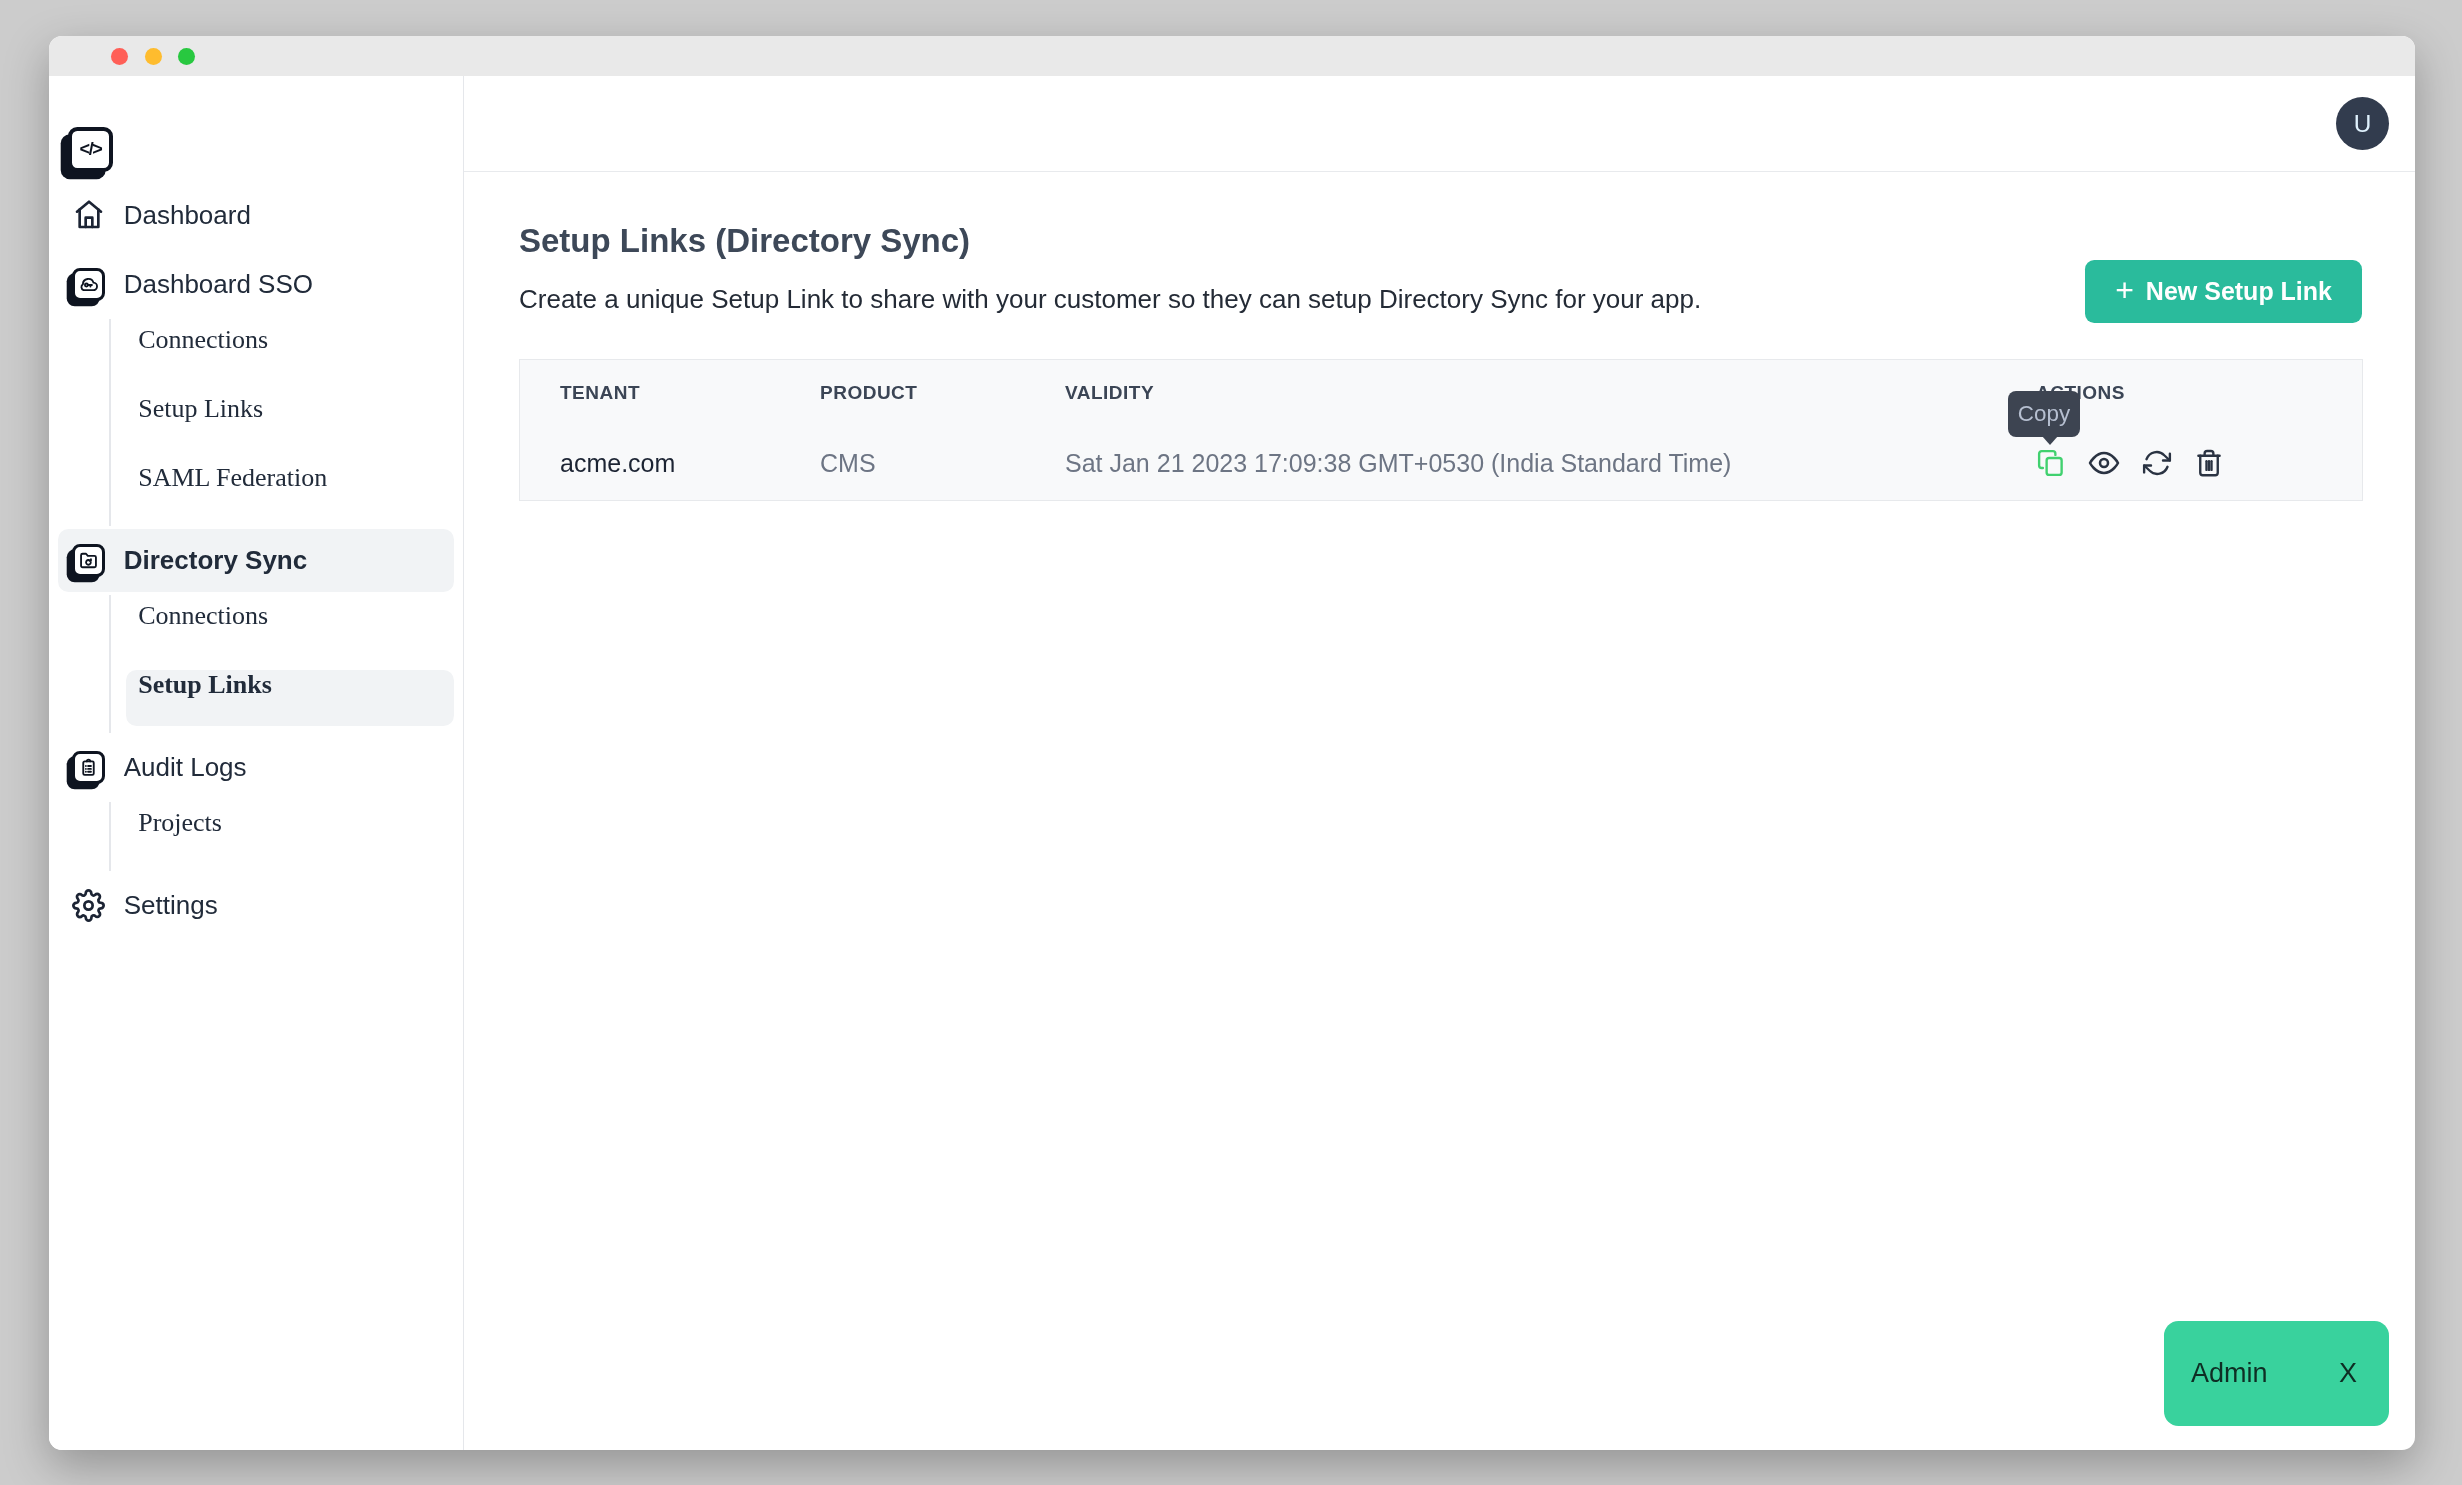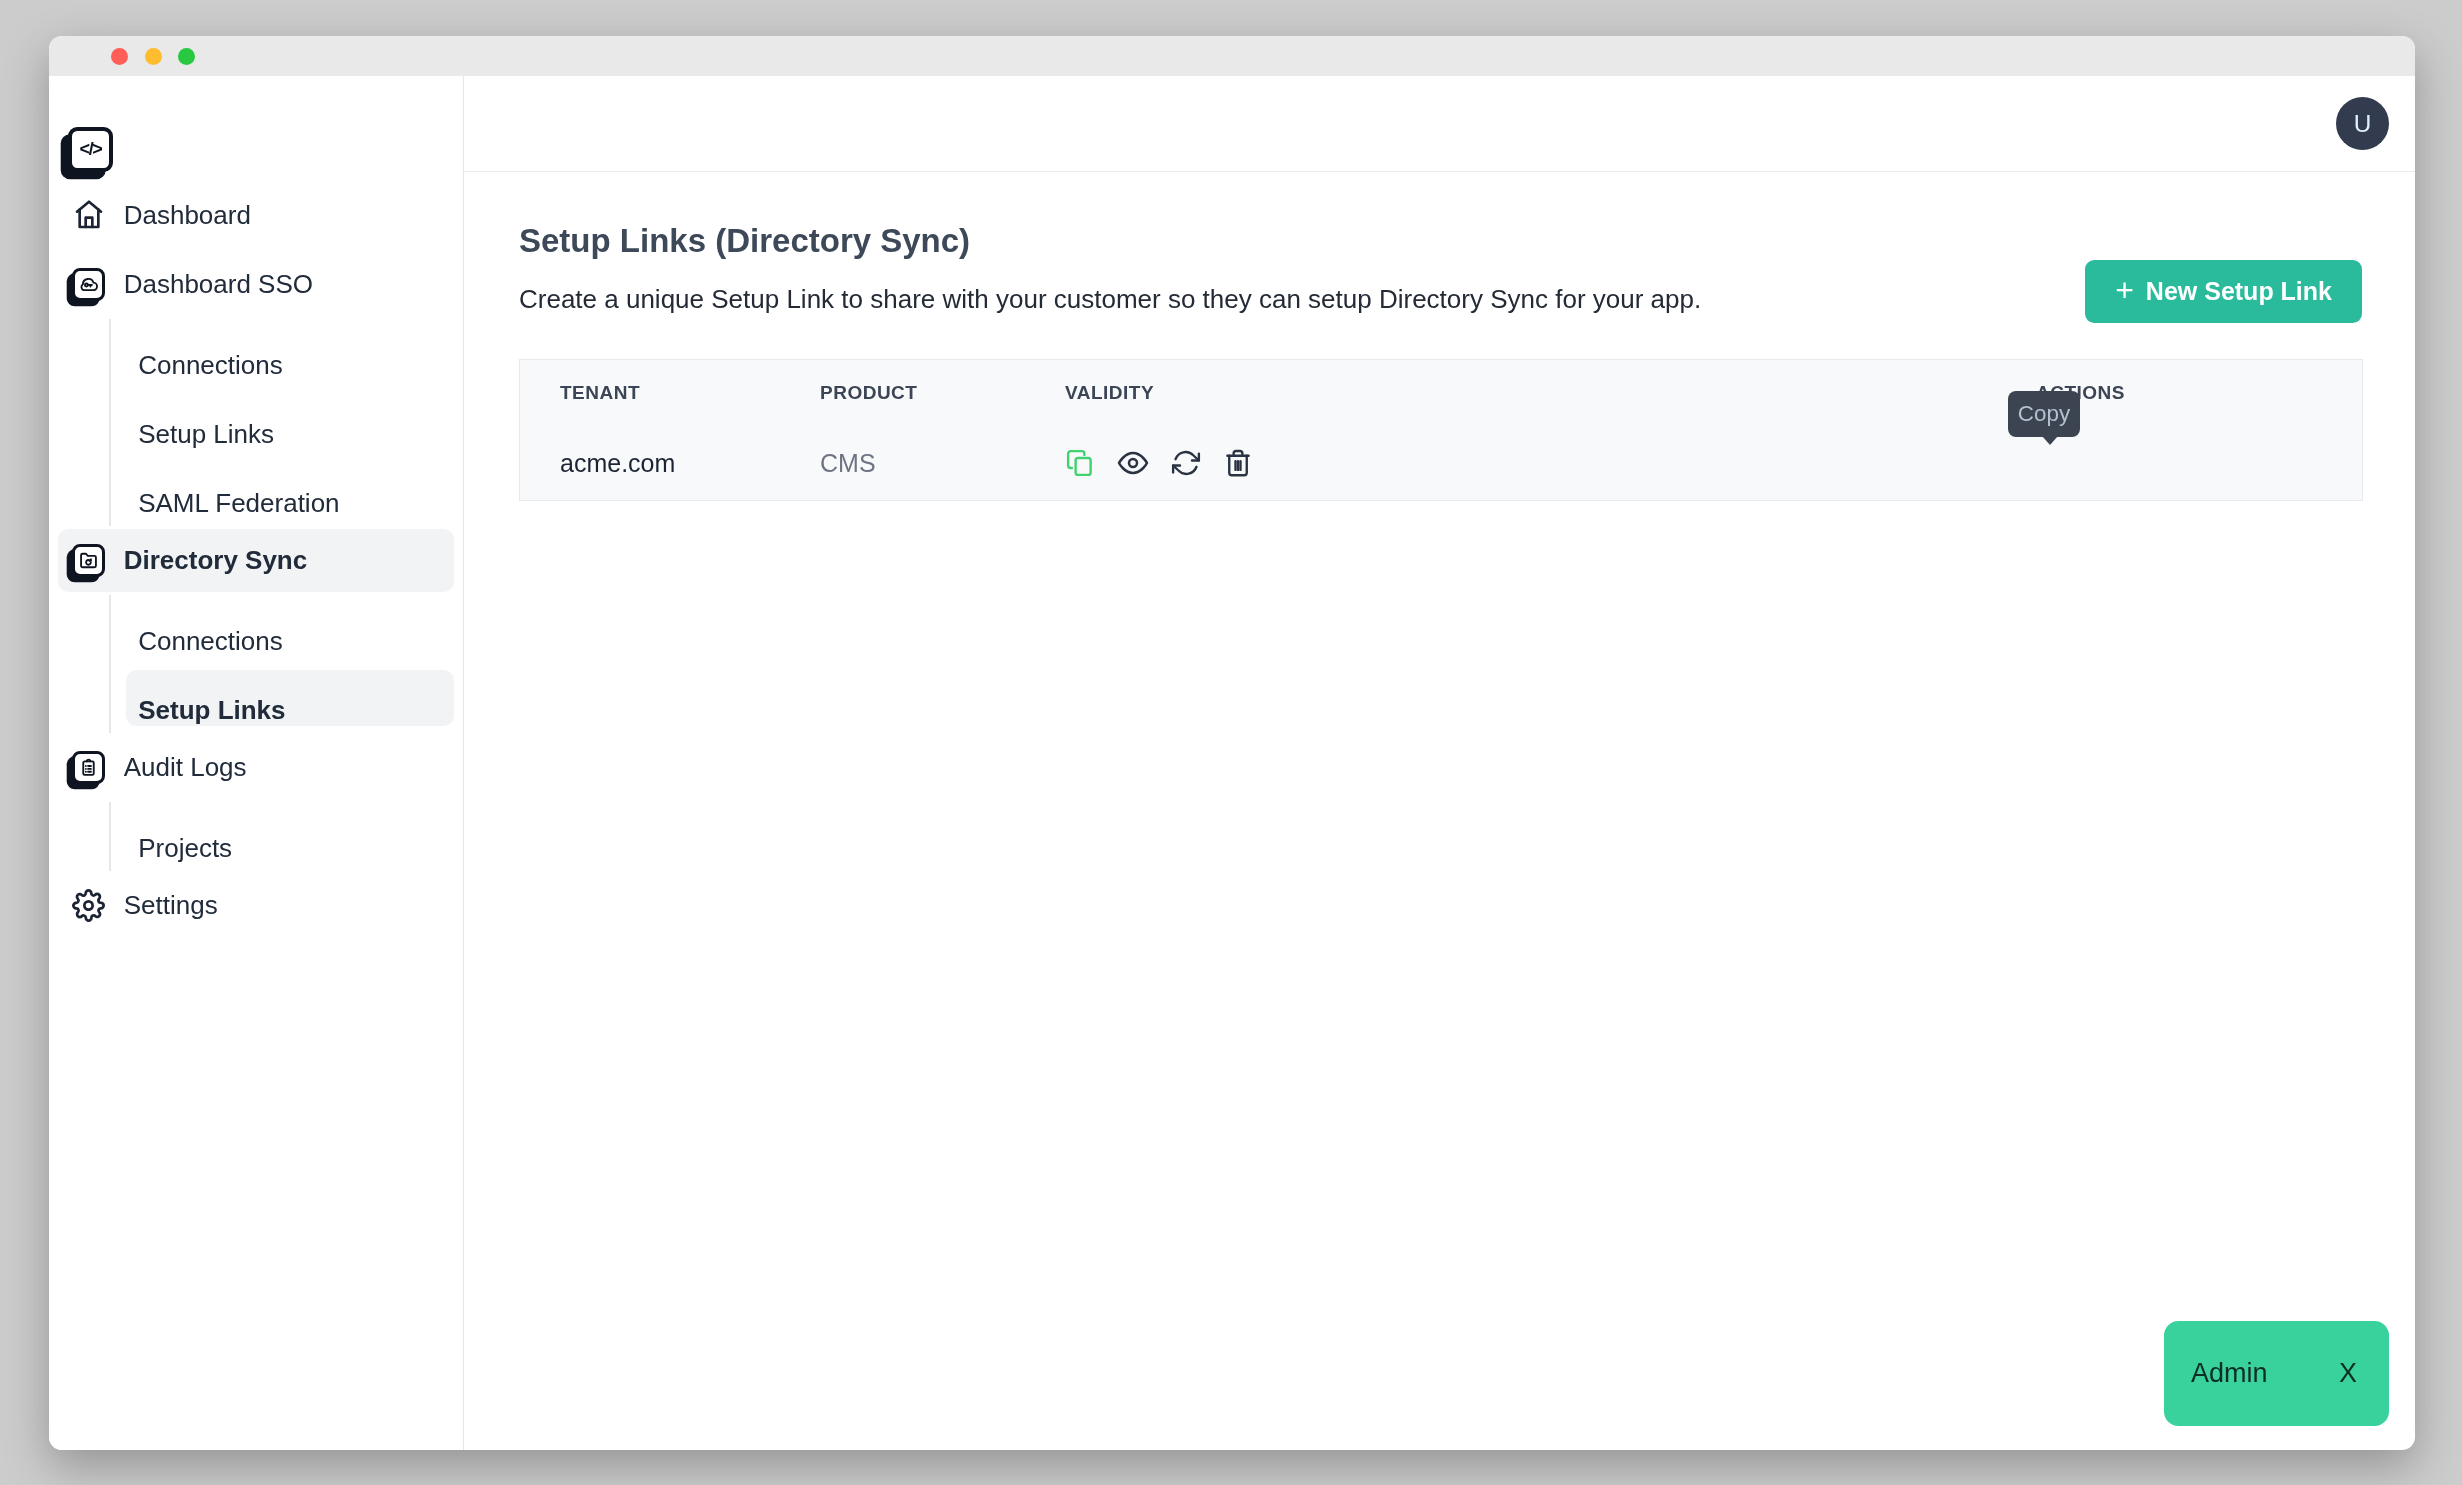--- a/index.html
+++ b/index.html
@@ -54,21 +54,21 @@
   .nav-pill.active { background: #f1f3f5; }
   .icon-slot { width: 40px; margin-left: 10.5px; display: flex; justify-content: center; flex: none; }
   .nav-label { margin-left: 15px; font-size: 26px; color: #212b3a; }
   .nav-label.bold { font-weight: 700; }
   .sub-item {
     height: 69px; margin-left: 51px; border-left: 2px solid #e5e7eb;
     padding-left: 14.5px; display: flex; align-items: center;
   }
   .sub-pill {
     flex: 1; height: 56px; border-radius: 10.5px;
-    display: flex; align-items: flex-end; padding-left: 12.5px;
+    display: flex; align-items: flex-start; padding-left: 12.5px; font-family: Liberation Serif, serif;
   }
   .sub-pill.active { background: #f1f3f5; }
   .sub-label { font-size: 26px; color: #212b3a; }
   .sub-label.bold { font-weight: 700; }
   .line-icon { stroke: #1c2434; fill: none; stroke-width: 2; stroke-linecap: round; stroke-linejoin: round; }
   .glyph-icon { stroke: #0e1420; fill: none; stroke-width: 2.1; stroke-linecap: round; stroke-linejoin: round; }
 
   
   .main { flex: 1; display: flex; flex-direction: column; min-width: 0; }
   .topbar {
@@ -300,20 +300,21 @@
         <div class="table">
           <div class="t-head">
             <div class="th c1">TENANT</div>
             <div class="th c2">PRODUCT</div>
             <div class="th c3">VALIDITY</div>
             <div class="th c4">ACTIONS</div>
           </div>
           <div class="t-row">
             <div class="td c1 dark-cell">acme.com</div>
             <div class="td c2 gray-cell">CMS</div>
+            <div class="td c3 gray-cell">Sat Jan 21 2023 17:09:38 GMT+0530 (India Standard Time)</div>
             <div class="td c4 actions-cell">
               <button class="action-btn">
                 <svg width="30" height="30" viewBox="0 0 24 24" class="act-icon act-green">
                     <rect x="8.5" y="8" width="12" height="13.5" rx="2"></rect>
                     <path d="M5.5 16H4.5A2 2 0 0 1 2.5 14V4.5a2 2 0 0 1 2-2h9a2 2 0 0 1 2 2V5.5"></path>
                   </svg>
               </button>
               <button class="action-btn">
                 <svg width="32" height="32" viewBox="0 0 24 24" class="act-icon act-dark">
                     <path d="M1.5 12s4-7.5 10.5-7.5S22.5 12 22.5 12s-4 7.5-10.5 7.5S1.5 12 1.5 12z"></path>

